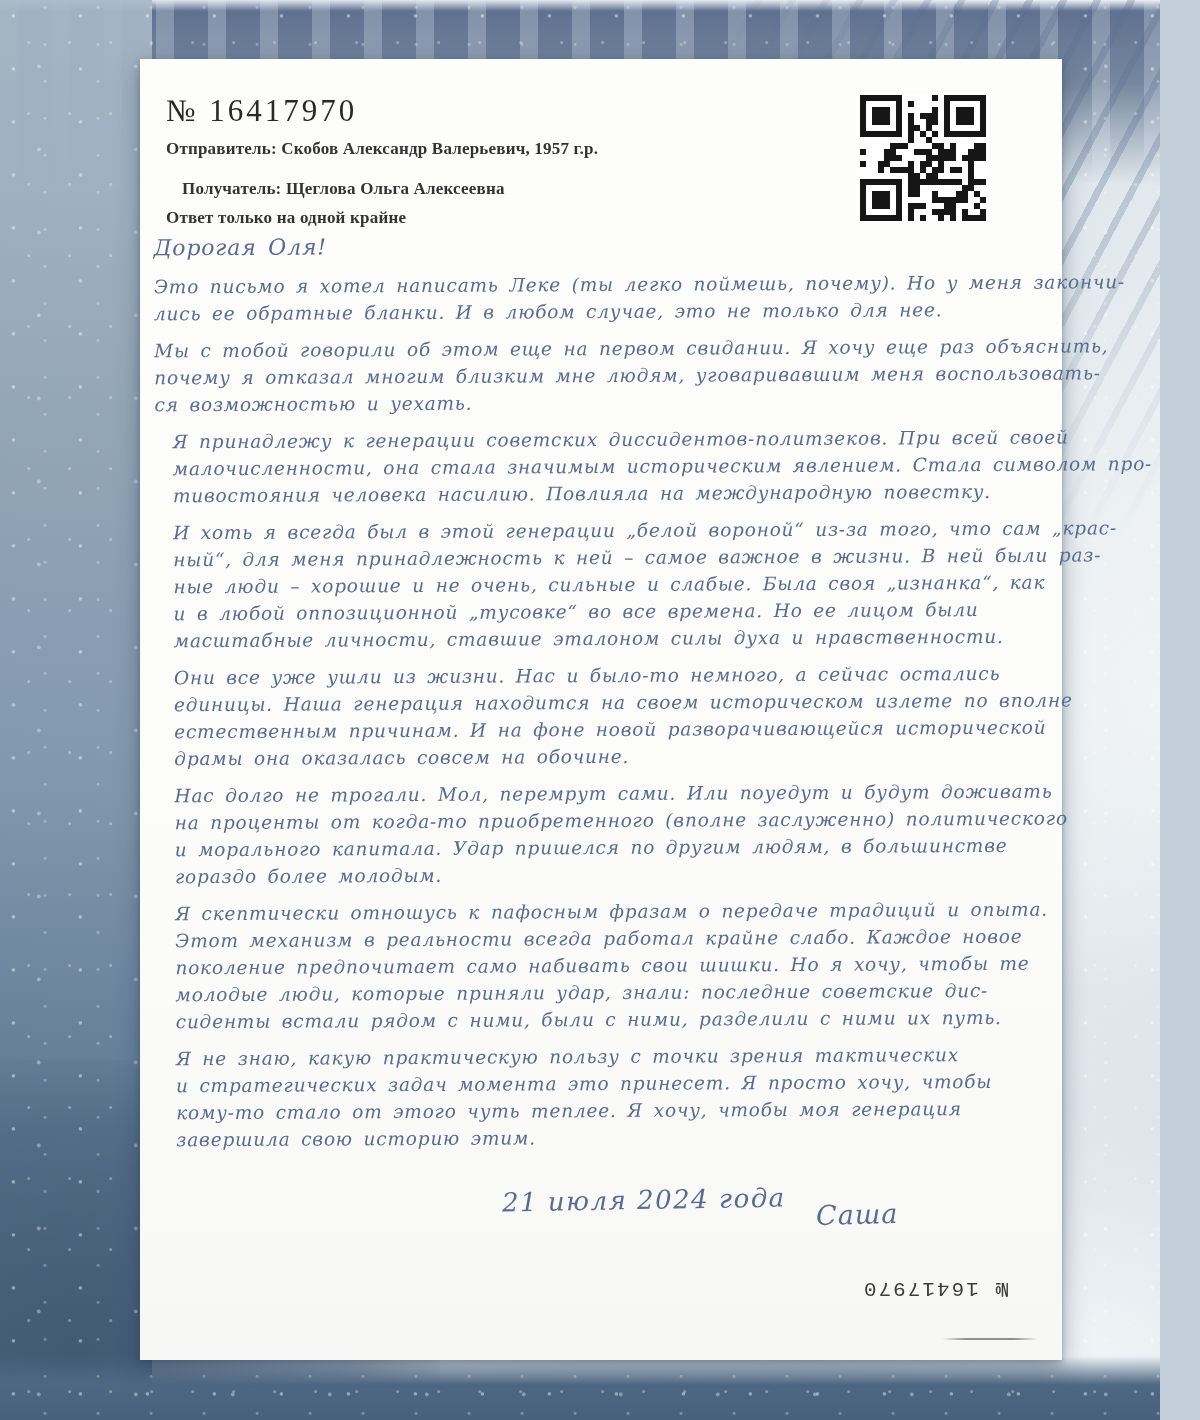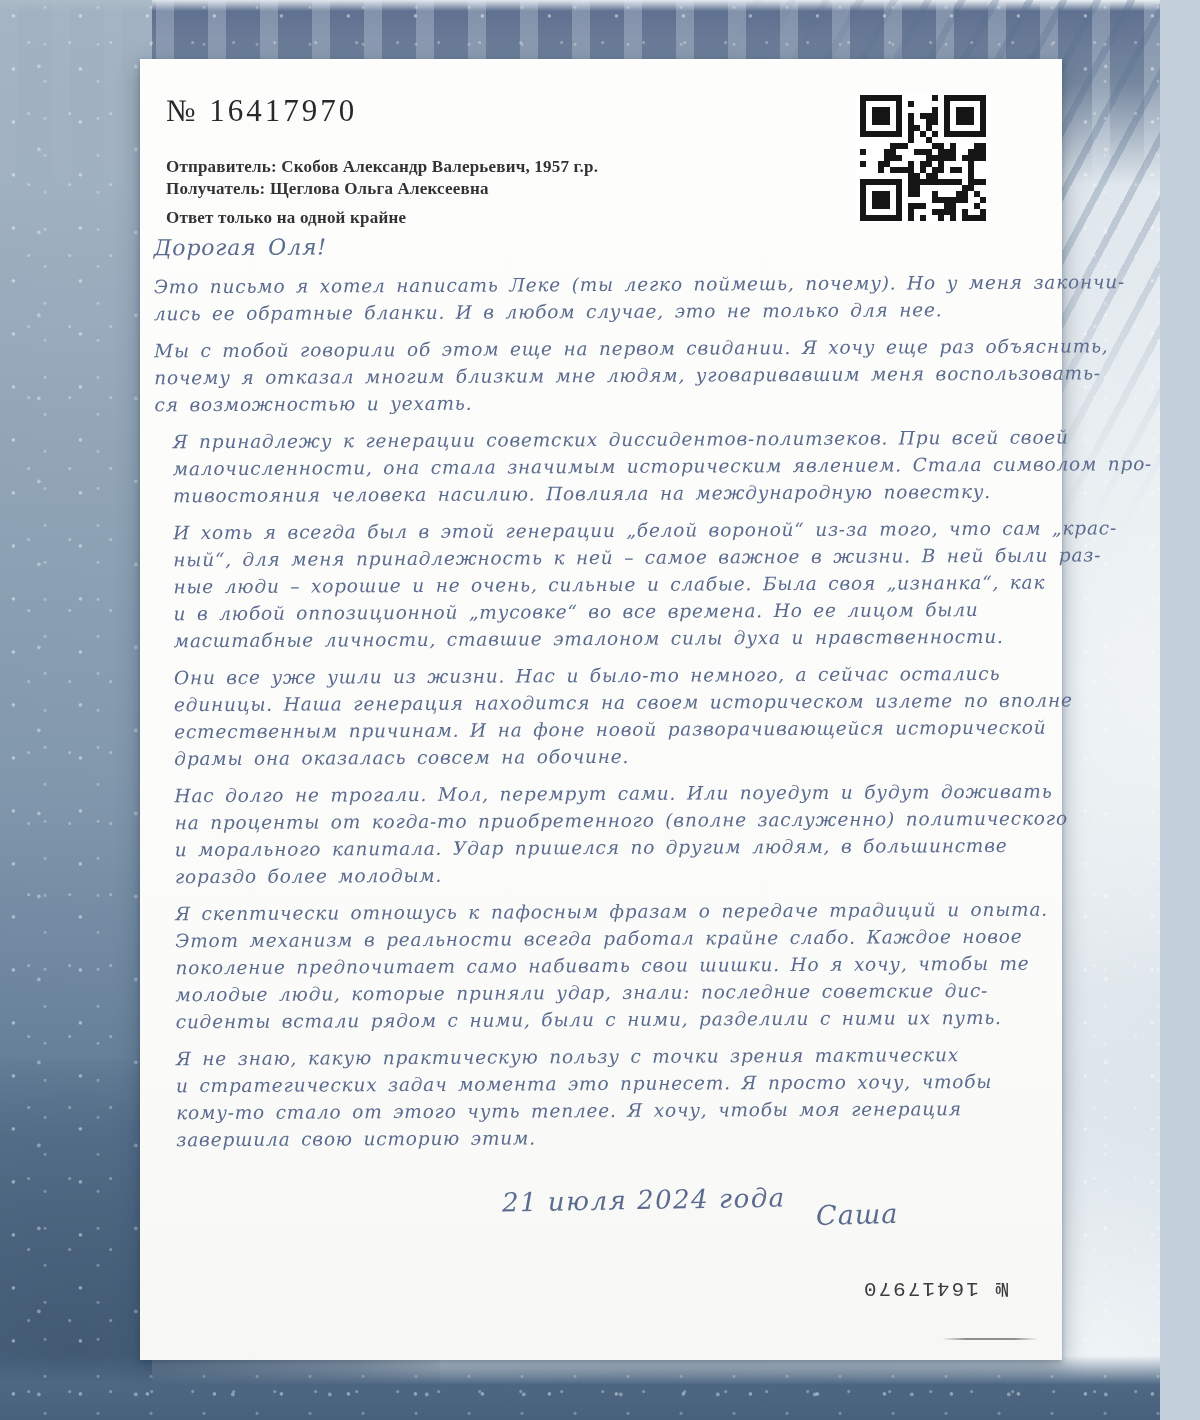--- a/index.html
+++ b/index.html
@@ -69,22 +69,22 @@
 
   
   .doc-number{
     position:absolute;left:26px;top:34px;
     font-family:"Liberation Serif",serif;font-size:31px;letter-spacing:3px;color:#29292c;
   }
   .hdr-line{
     position:absolute;left:26px;
     font-family:"Liberation Serif",serif;font-weight:700;font-size:17px;color:#333336;letter-spacing:.2px;
   }
-  .hdr-sender{top:98px;}
-  .hdr-recipient{top:120px;}
+  .hdr-sender{top:80px;}
+  .hdr-recipient{top:120px;margin-left:16px;}
   .hdr-note{top:149px;}
 
   .qr-box{position:absolute;left:716px;top:34px;width:134px;height:130px;background:#fff;}
   .qr-box svg{display:block;margin:2px auto;}
 
   
   .letter-body{
     position:absolute;left:16px;top:172px;width:892px;
     font-family:"DejaVu Serif",serif;font-style:italic;
     font-size:18.5px;color:#5a6b8f;letter-spacing:.8px;word-spacing:4px;

